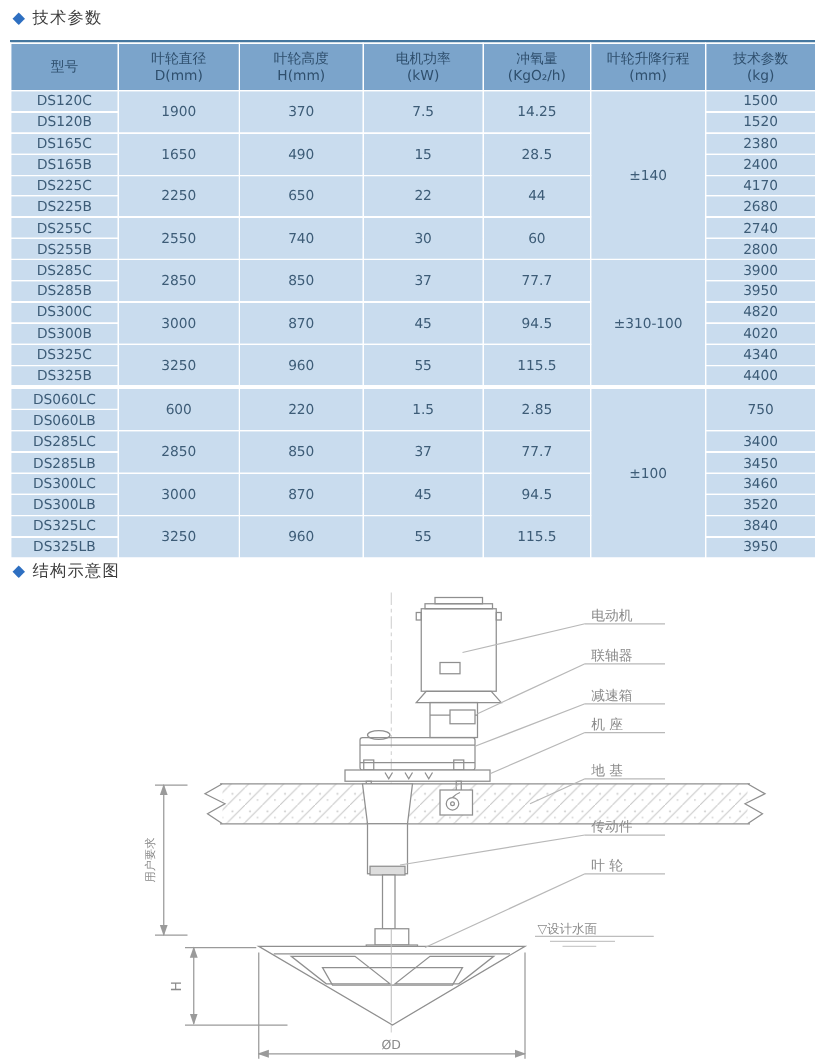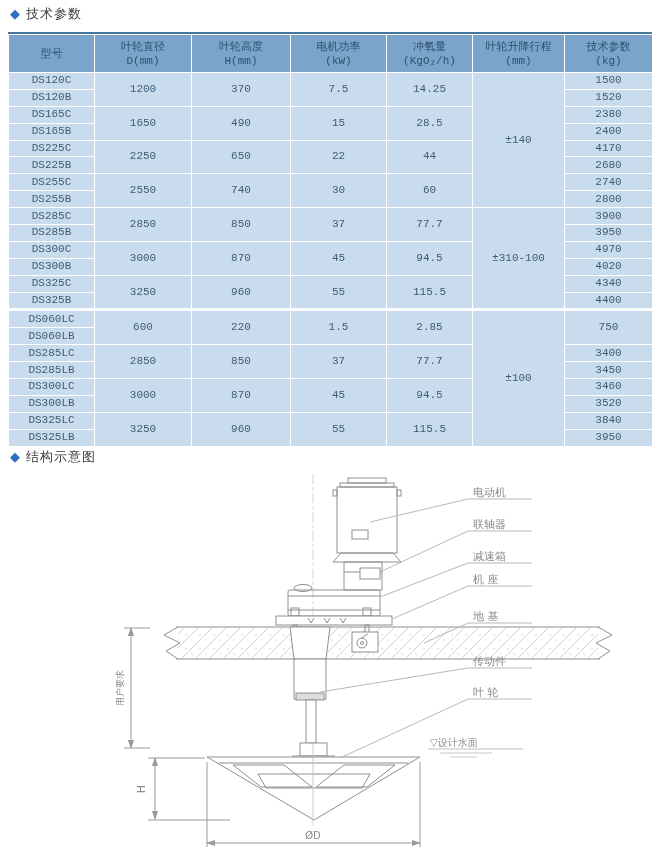--- a/index.html
+++ b/index.html
@@ -6,21 +6,21 @@
   body{
     width:660px;height:851px;background:#ffffff;position:relative;overflow:hidden;
     font-family:"DejaVu Sans","Liberation Sans",sans-serif;
   }
   .sec-title{position:absolute;left:10px;font-size:13px;color:#3c3c3c;letter-spacing:1px;}
   .sec-title .diamond{color:#2e6fc1;font-size:13px;margin-right:5px;}
   #title-params{top:5px;}
   #title-structure{top:448px;}
 
   .tbl-wrap{position:absolute;left:8px;top:32px;width:644px;border-top:2px solid #45779f;}
-  table{border-collapse:collapse;table-layout:fixed;width:644px;font-family:Liberation Mono, monospace;}
+  table{border-collapse:collapse;table-layout:fixed;width:644px;}
   th,td{
     border:1px solid #ffffff;text-align:center;padding:0;overflow:hidden;white-space:nowrap;
   }
   th{background:#7ba4cb;color:#2f4f6d;font-weight:normal;font-size:11px;height:37px;}
   th div{line-height:14px;}
   td{background:#c9dcee;color:#3d5c77;font-size:11px;height:15.9px;line-height:15px;}
   tr.sep td{border-top:3px solid #ffffff;}
 
   svg text{fill:#8a8a8a;font-family:"DejaVu Sans","Liberation Sans",sans-serif;}
   #structure-svg{position:absolute;left:0;top:456px;}
@@ -69,21 +69,21 @@
             <div>(mm)</div>
           </th>
     <th>
             <div>技术参数</div>
             <div>(kg)</div>
           </th>
   </tr>
 
   <tr>
     <td>DS120C</td>
-    <td rowspan="2">1200</td>
+    <td rowspan="2">1900</td>
     <td rowspan="2">370</td>
     <td rowspan="2">7.5</td>
     <td rowspan="2">14.25</td>
     <td rowspan="8">±140</td>
     <td>1500</td>
   </tr>
   <tr>
     <td>DS120B</td>
     <td>1520</td>
   </tr>
@@ -140,21 +140,21 @@
     <td>DS285B</td>
     <td>3950</td>
   </tr>
 
   <tr>
     <td>DS300C</td>
     <td rowspan="2">3000</td>
     <td rowspan="2">870</td>
     <td rowspan="2">45</td>
     <td rowspan="2">94.5</td>
-    <td>4970</td>
+    <td>4820</td>
   </tr>
   <tr>
     <td>DS300B</td>
     <td>4020</td>
   </tr>
 
   <tr>
     <td>DS325C</td>
     <td rowspan="2">3250</td>
     <td rowspan="2">960</td>

